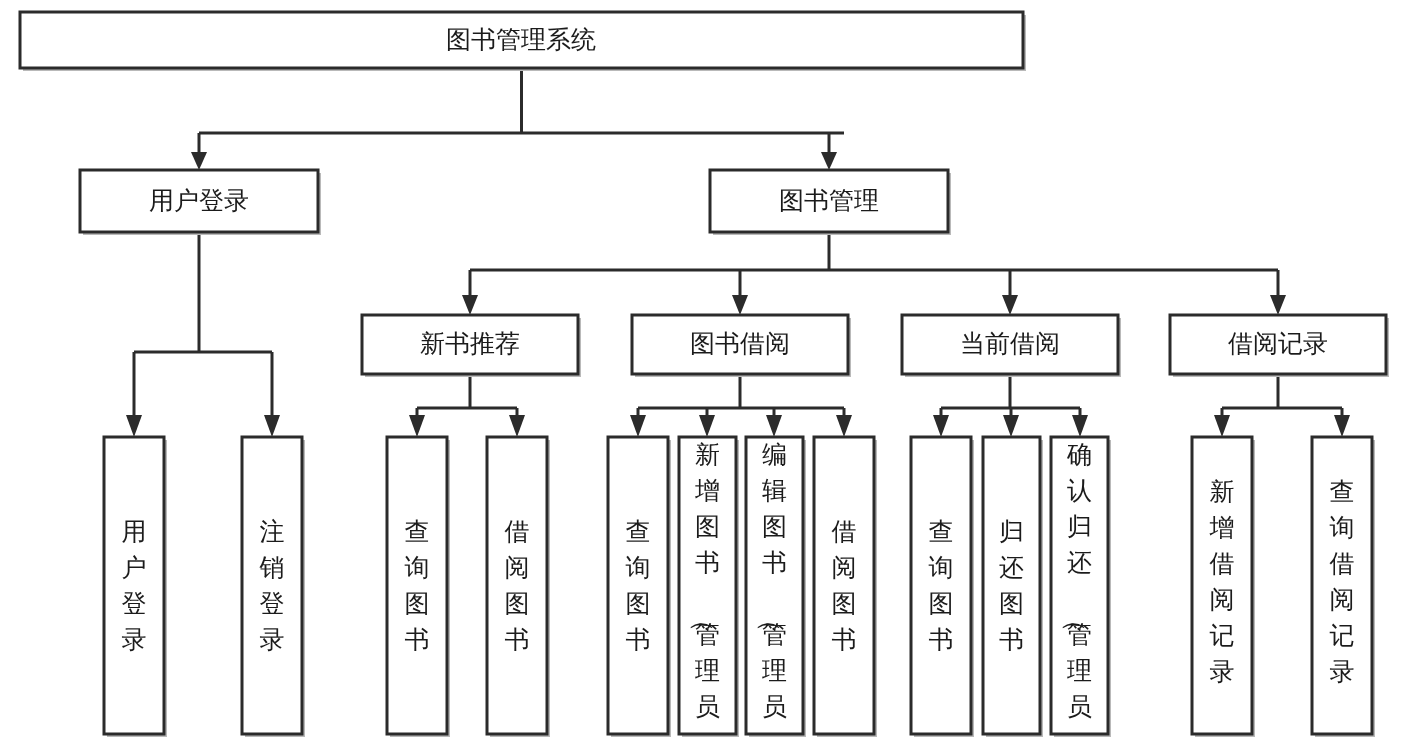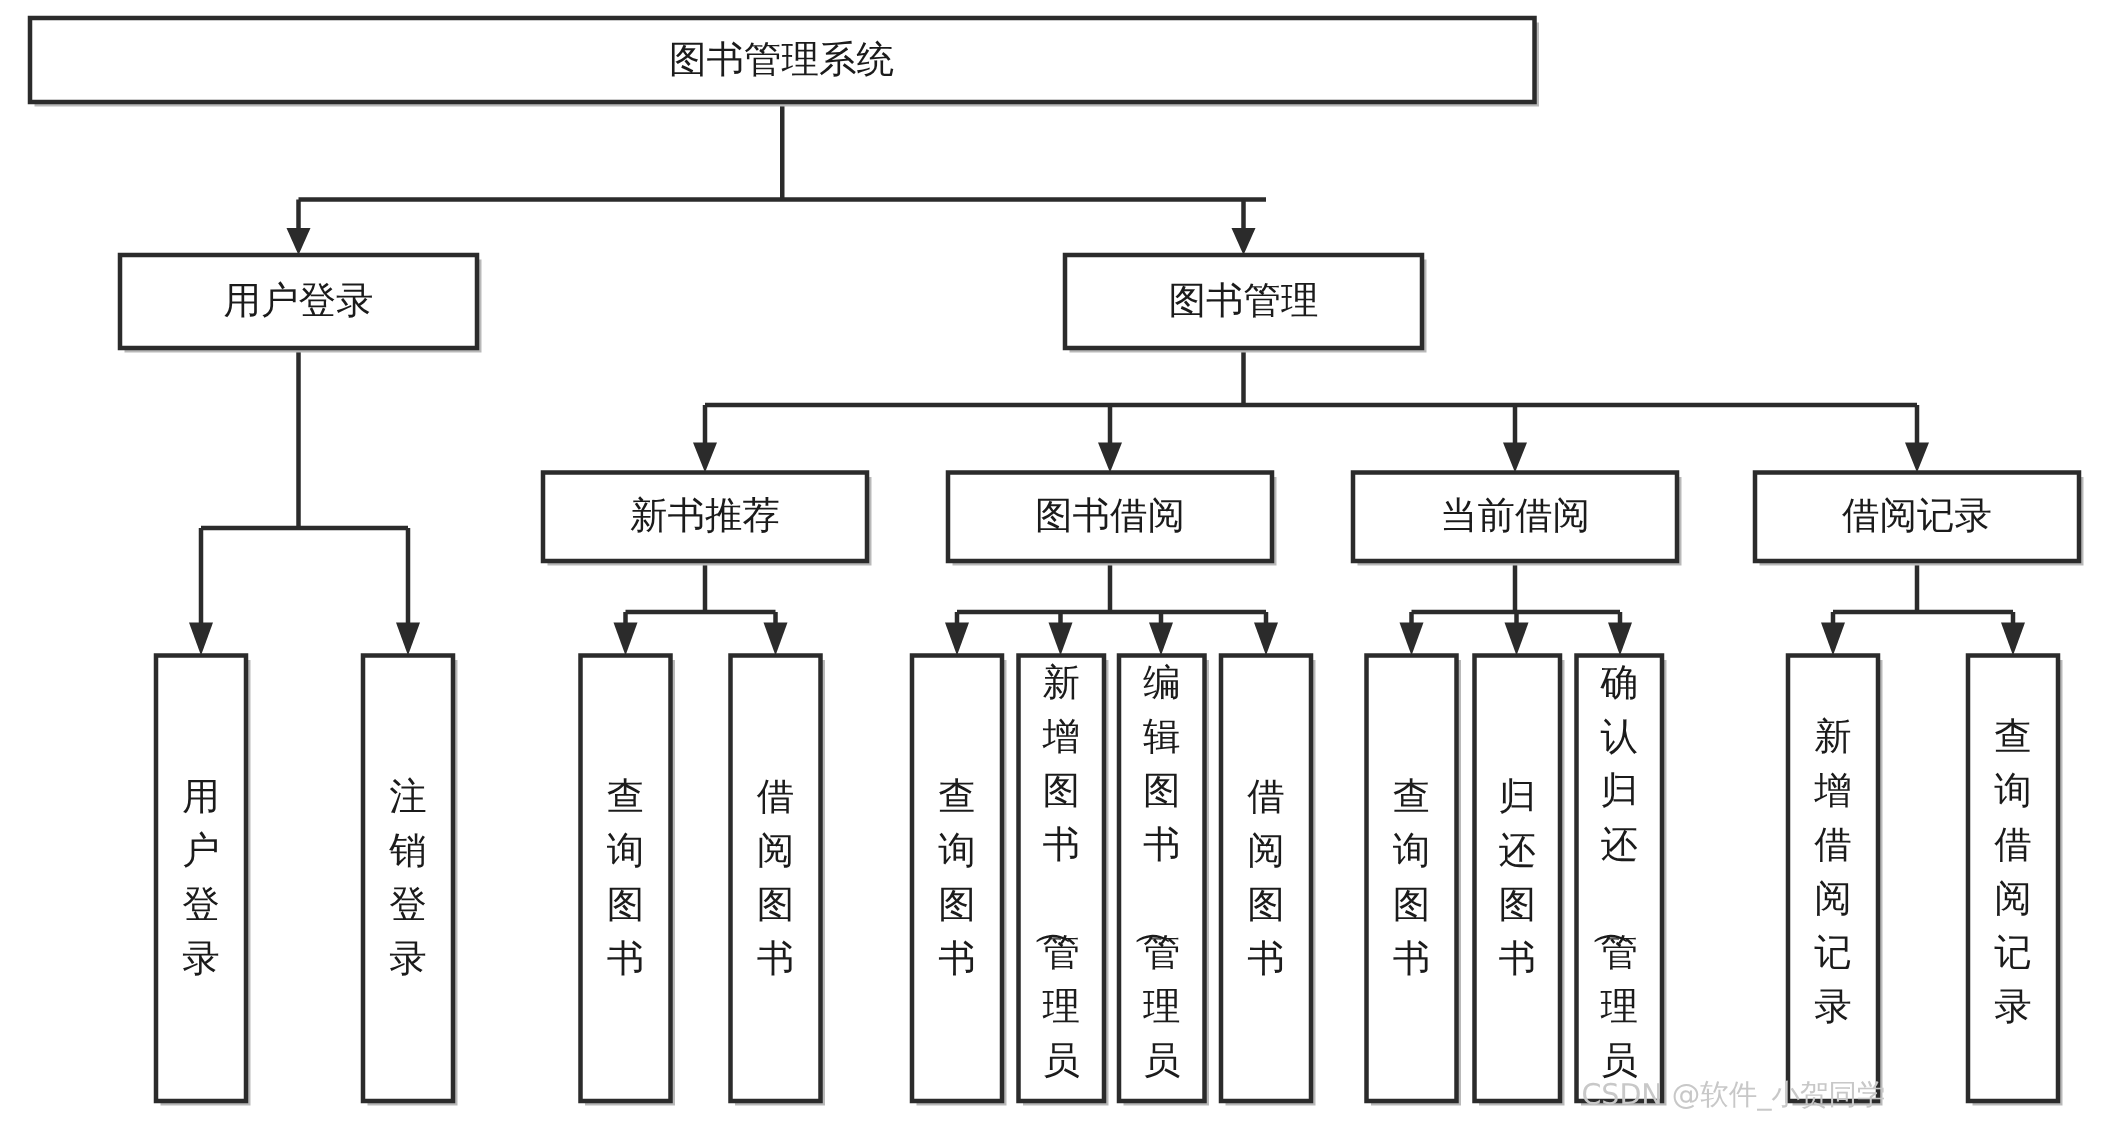--- a/index.html
+++ b/index.html
@@ -244,14 +244,13 @@
           <text class="leaf-label" x="1222" y="499.5"><tspan x="1222" dy="0">新</tspan><tspan x="1222" dy="36">增</tspan><tspan x="1222" dy="36">借</tspan><tspan x="1222" dy="36">阅</tspan><tspan x="1222" dy="36">记</tspan><tspan x="1222" dy="36">录</tspan></text>
         </g>
         <g>
           <rect class="node-shadow" x="1315" y="440" width="60" height="297"></rect>
           <rect class="node-rect" x="1312" y="437" width="60" height="297"></rect>
           <text class="leaf-label" x="1342" y="499.5"><tspan x="1342" dy="0">查</tspan><tspan x="1342" dy="36">询</tspan><tspan x="1342" dy="36">借</tspan><tspan x="1342" dy="36">阅</tspan><tspan x="1342" dy="36">记</tspan><tspan x="1342" dy="36">录</tspan></text>
         </g>
       </g>
   </svg>
 
-  <div class="watermark">CSDN @软件_小贺同学</div>
 </div>
 
 </body></html>

